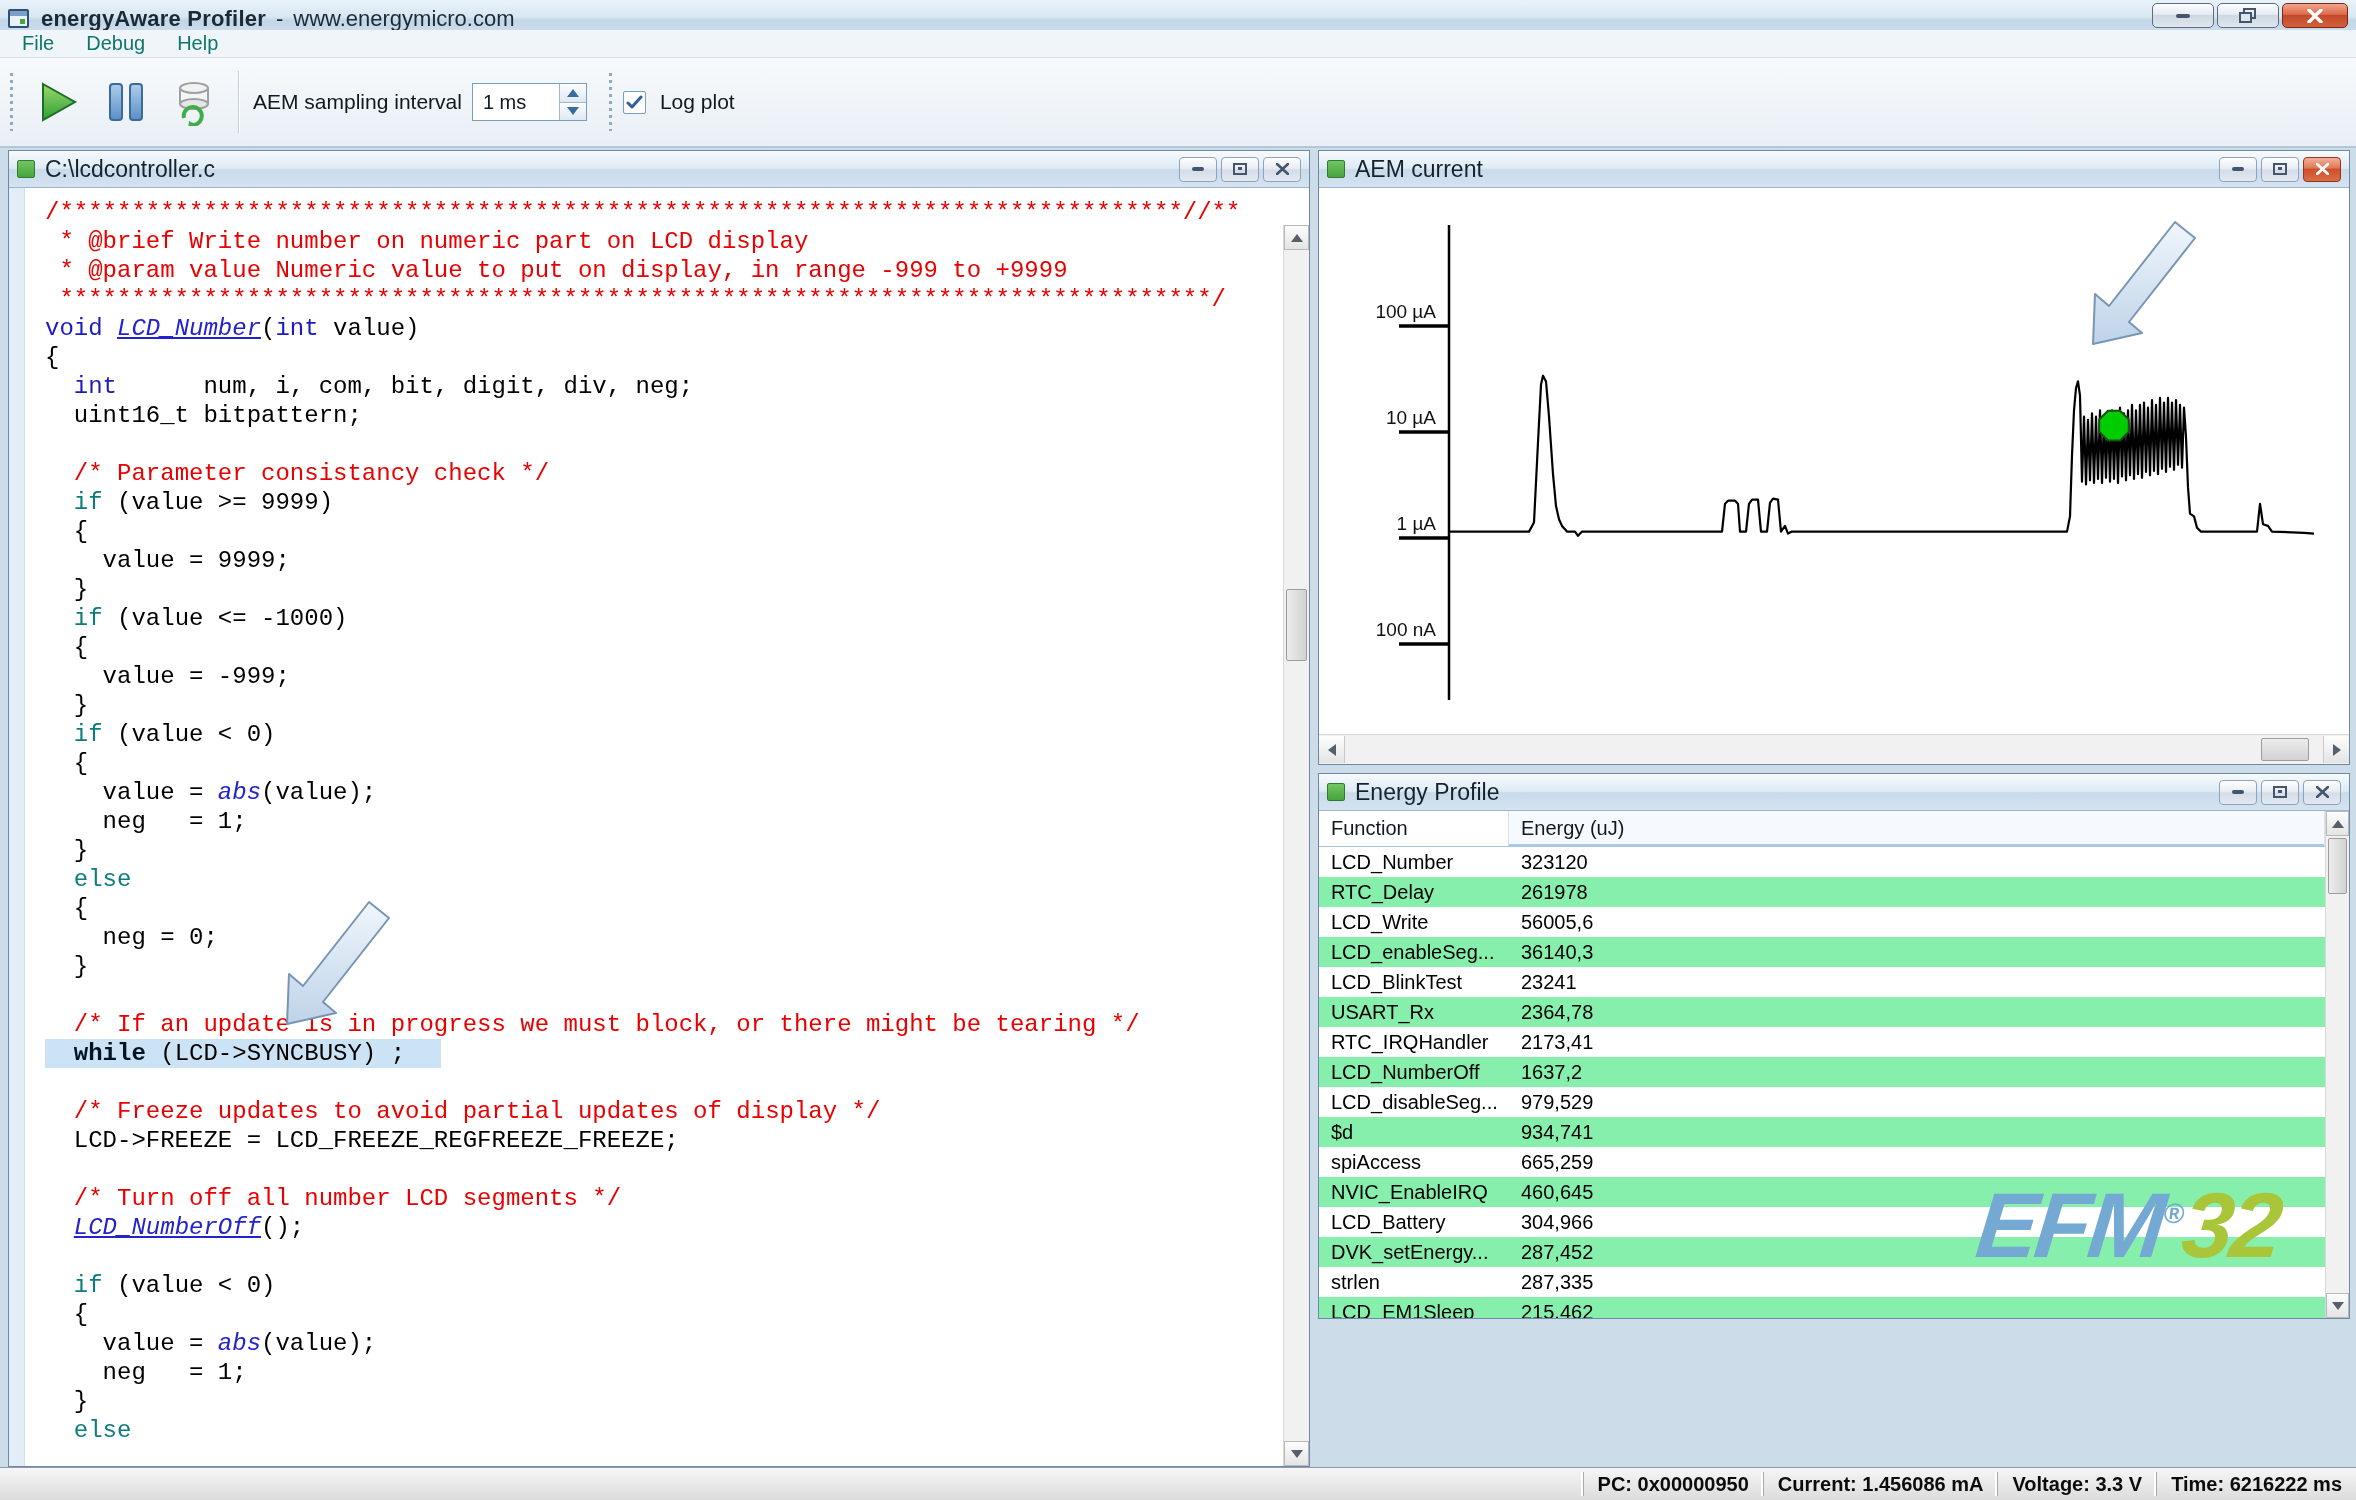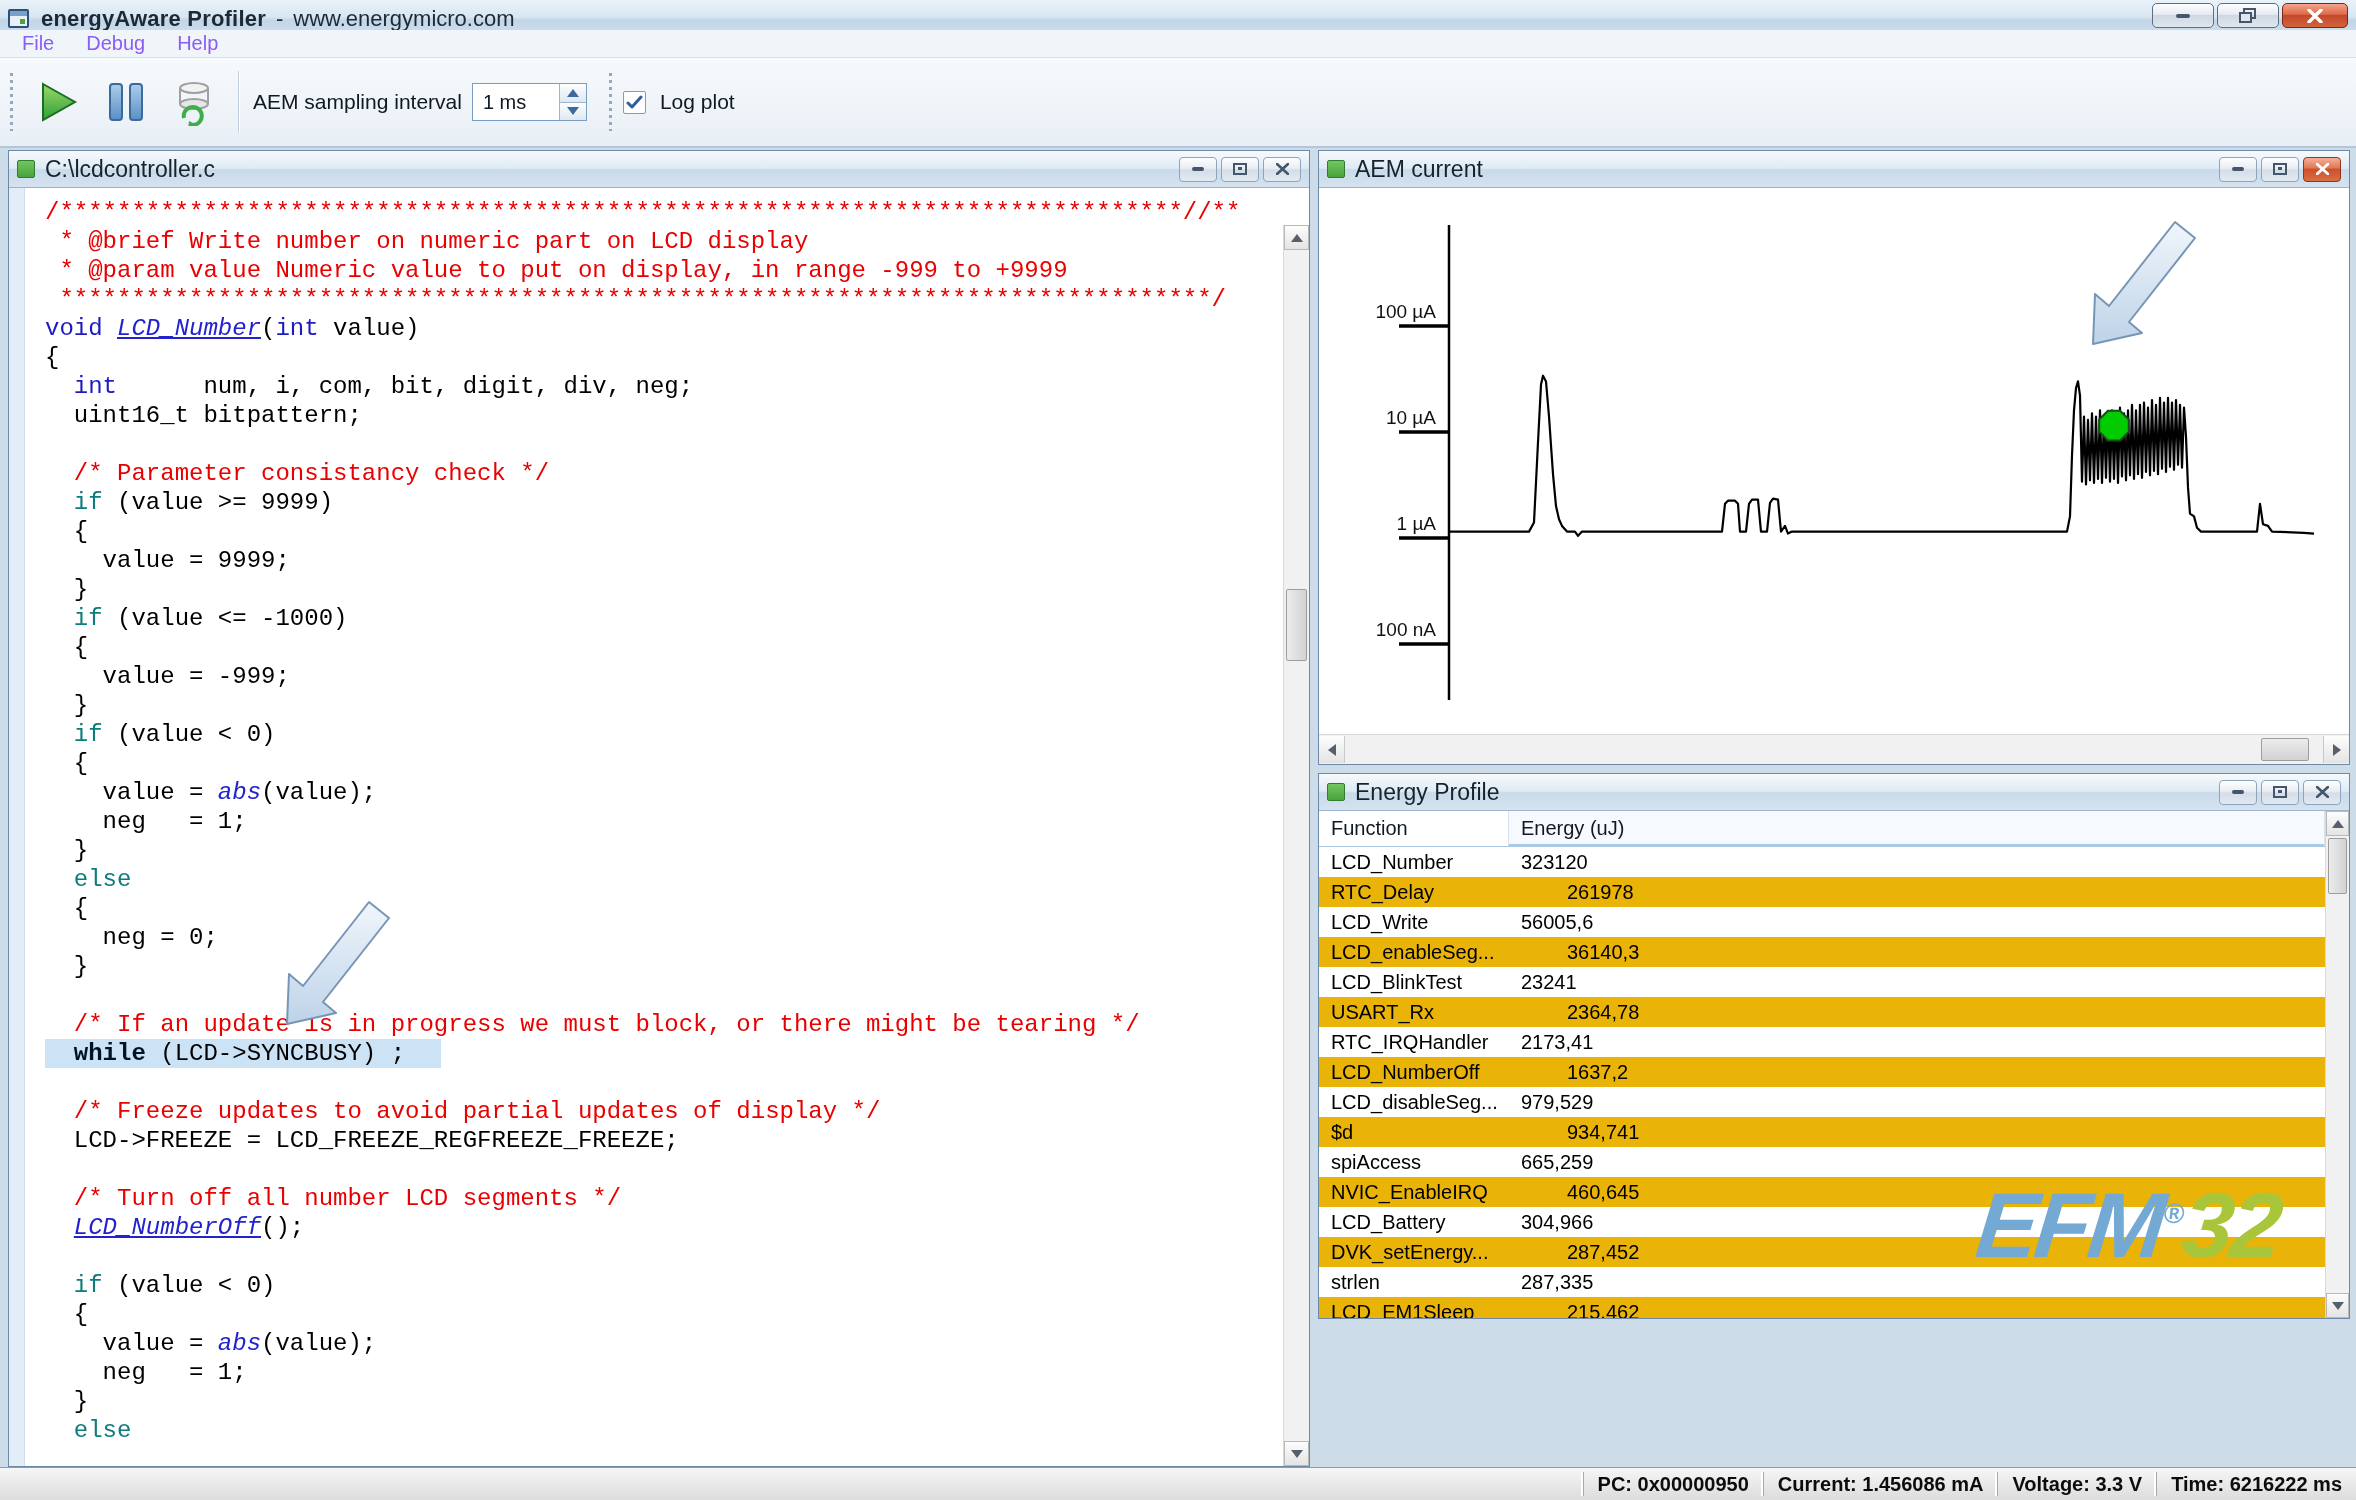--- a/index.html
+++ b/index.html
@@ -18,21 +18,21 @@
   .titlebar .t3 { font-size:22px; color:#1d2a36; }
   .win-btns { position:absolute; right:8px; top:3px; display:flex; gap:3px; }
   .mbtn { width:62px; height:25px; border:1px solid #5c6f82; border-radius:5px;
     background:linear-gradient(#fcfdfe,#e6ebf1 45%,#cfd8e2 50%,#dfe6ee);
     display:flex; align-items:center; justify-content:center; }
   .mbtn.red { width:66px; background:linear-gradient(#f2a58d,#dd6a48 45%,#c24a2c 50%,#d3613c); border-color:#7e2513; }
 
   
   .menubar { position:absolute; left:0; top:30px; width:2356px; height:28px; background:#f0f5fa;
     border-bottom:1px solid #d6dfe9; display:flex; align-items:center; padding-left:6px; }
-  .menu-item { font-size:20px; color:#8b5cf6; padding:1px 16px; }
+  .menu-item { font-size:20px; color:#0f766e; padding:1px 16px; }
 
   
   .toolbar { position:absolute; left:0; top:58px; width:2356px; height:90px;
     background:linear-gradient(#f7fafc,#e9eff6); border-bottom:2px solid #b5c6d8;
     display:flex; align-items:center; }
   .grip { width:4px; height:58px; margin:0 10px; background:linear-gradient(#93a9c0 3px, transparent 3px); background-size:3px 7px; background-repeat:repeat-y; }
   .tb-btn { width:56px; height:56px; display:flex; align-items:center; justify-content:center; margin:0 6px; }
   .tb-sep { width:1px; height:62px; background:#c2cfdc; margin:0 10px; box-shadow:1px 0 0 #ffffff; }
   .tb-label { font-size:21px; color:#101820; margin:0 10px 0 4px; }
   .spinbox { display:flex; align-items:stretch; border:1px solid #7a9ebf; background:#fff; height:38px; }
@@ -99,21 +99,21 @@
   .tick-label { font-size:19px; fill:#111; font-family:"Liberation Sans", sans-serif; }
 
   
   .energy-win { left:1318px; top:625px; width:1032px; height:546px; }
   .energy-content { position:absolute; left:0; top:37px; right:0; bottom:0; background:#fff; overflow:hidden; }
   .etable-head { position:absolute; left:0; top:0; right:24px; height:36px; display:flex; border-bottom:1px solid #a9c7e0; background:#fff; }
   .eth { font-size:20px; color:#101820; display:flex; align-items:center; padding-left:12px; border-right:1px solid #d8e2ec; }
   .eth-fn { width:190px; } .eth-en { flex:1; background:#f6fafe; box-shadow:inset 0 -2px 0 #a6cbe8; }
   .erows { position:absolute; left:0; top:36px; right:24px; }
   .erow { height:30px; display:flex; align-items:center; }
-  .erow.alt { background:#eab308;gap:46px; }
+  .erow.alt { background:#86efac; }
   .ecell-fn { width:190px; padding-left:12px; font-size:20px; color:#000; white-space:nowrap; overflow:hidden; }
   .ecell-en { flex:1; padding-left:12px; font-size:20px; color:#000; }
   .energy-vscroll { width:24px; top:0; }
   .efm-logo { position:absolute; right:70px; bottom:40px; font-style:italic; font-weight:700; font-size:92px;
     letter-spacing:-3px; transform:skewX(-6deg); white-space:nowrap; }
   .efm-blue { color:#74a9d4; } .efm-green { color:#a9c63b; }
   .efm-reg { font-size:28px; vertical-align:34px; letter-spacing:0; }
 
   
   .statusbar { position:absolute; left:0; top:1467px; width:2356px; height:33px;

